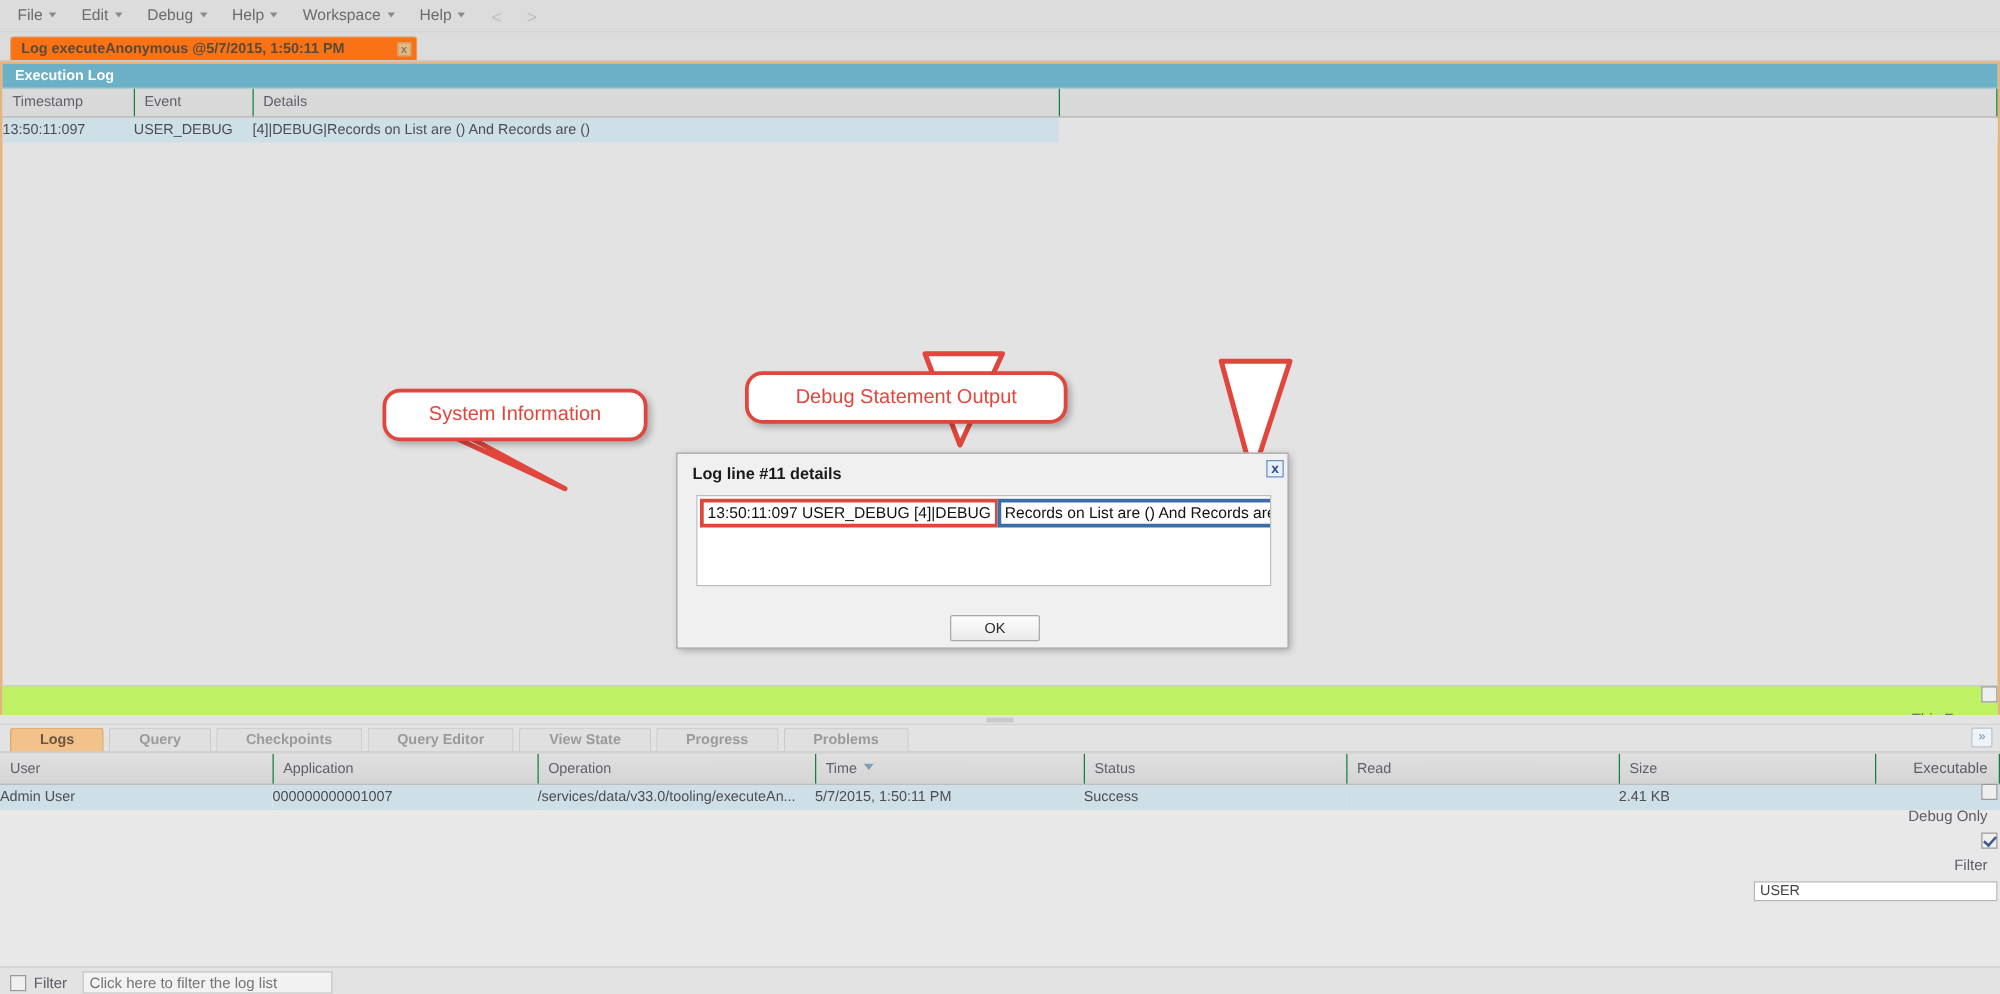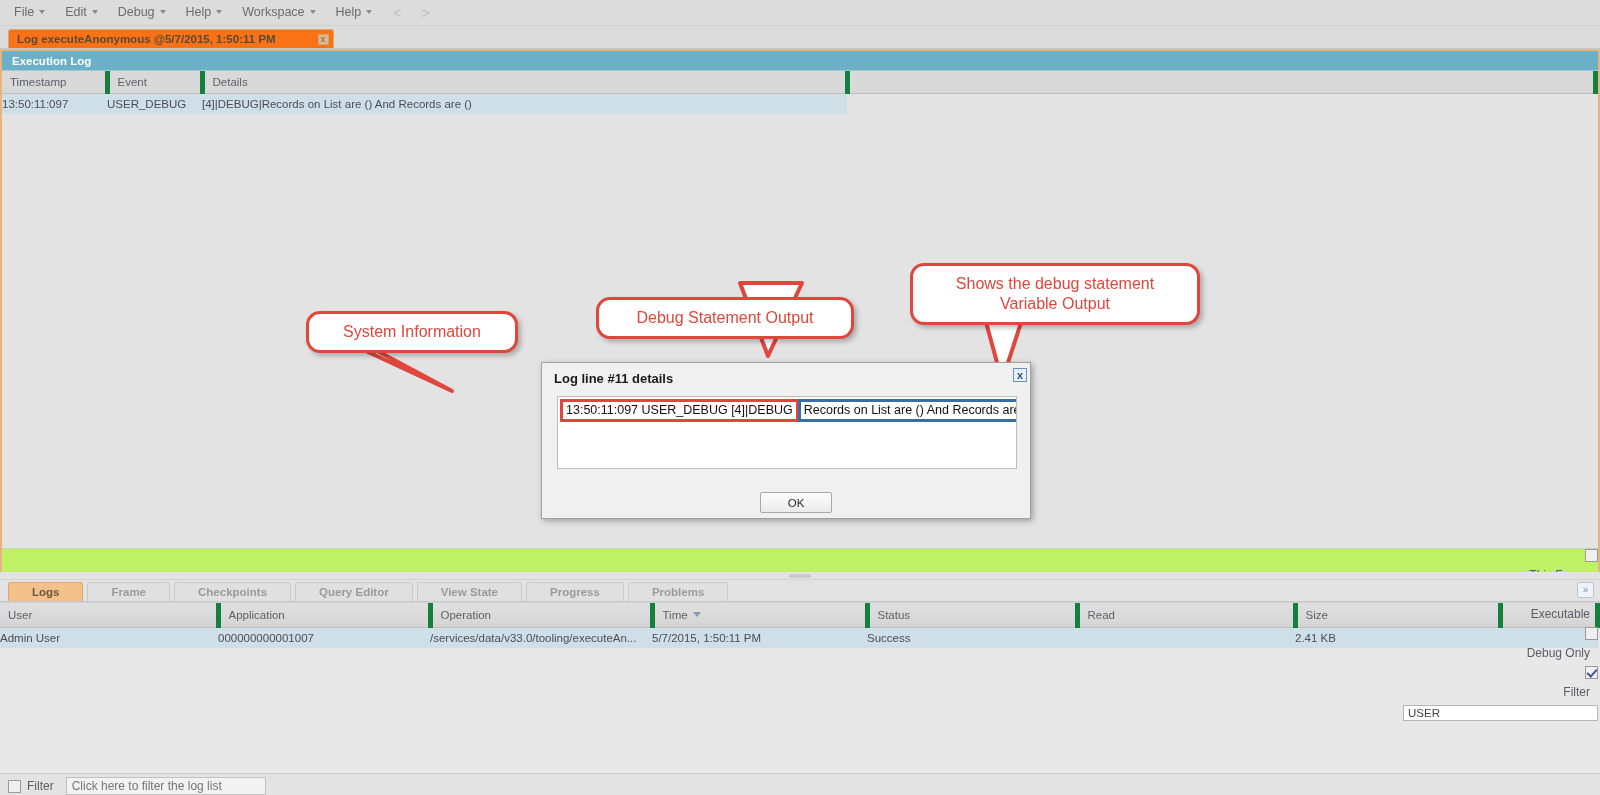--- a/index.html
+++ b/index.html
@@ -101,21 +101,21 @@
     font-size: 11.5px;
     display: flex;
     align-items: center;
     padding-left: 10px;
     border-bottom: 1px solid #9ec9d6;
   }
 
   table.grid { border-collapse: collapse; width: 100%; table-layout: fixed; }
   table.grid th {
     background: #d9d9d9;
-    border-right: 5px solid #15803d;
+    border-right: 1px solid #15803d;
     border-bottom: 1px solid #bdbdbd;
     font-weight: normal;
     text-align: left;
     padding: 4px 8px 4px 8px;
     height: 22px;
     font-size: 11.5px;
     color: #5f5f6b;
     cursor: pointer;
   }
   table.grid td {
@@ -430,23 +430,20 @@
 
     <polygon points="975,238 1030,238 1000,330" fill="#ffffff" stroke="#e0463c" stroke-width="4" stroke-linejoin="round"></polygon>
   </svg>
 
   <div class="callout" style="left:304px; top:260px; width:212px;">
     <span>System Information</span>
   </div>
   <div class="callout" style="left:594px; top:222px; width:258px;margin-top:24px;">
     <span>Debug Statement Output</span>
   </div>
-  <div class="callout" style="left:908px; top:212px; width:290px;">
-    <span>Shows the debug statement Variable Output</span>
-  </div>
 
   <div class="dialog">
     <div class="dialog-title">Log line #11 details</div>
     <div class="dialog-close">x</div>
     <div class="dialog-textarea">
       <div class="logline">
         <span class="hl-red">13:50:11:097 USER_DEBUG [4]|DEBUG</span>
           <span class="hl-blue">Records on List are () And Records are ()</span>
       </div>
     </div>
@@ -468,21 +465,21 @@
 
 <div class="splitter">
   <div class="handle"></div>
 </div>
 
 <div class="bottomtabs">
   <div class="btab active">
       <span>Logs</span>
     </div>
   <div class="btab">
-      <span>Frame</span>
+      <span>Query</span>
     </div>
   <div class="btab">
       <span>Checkpoints</span>
     </div>
   <div class="btab">
       <span>Query Editor</span>
     </div>
   <div class="btab">
       <span>View State</span>
     </div>

